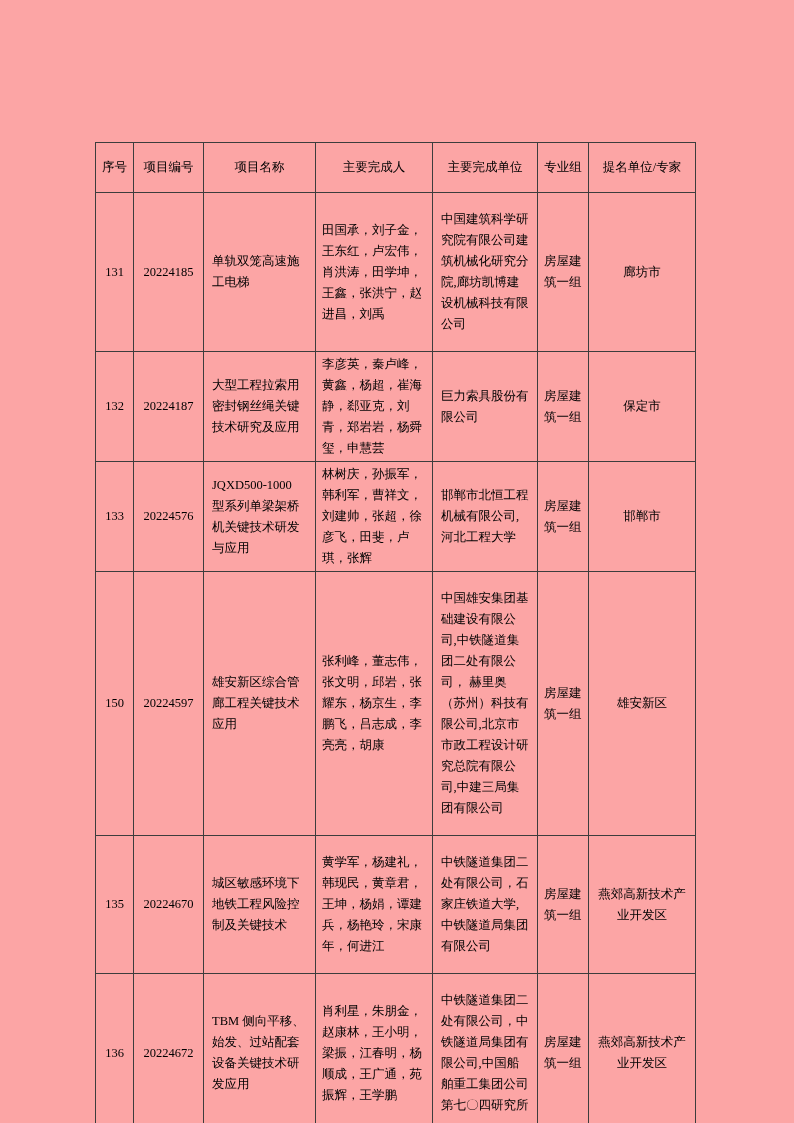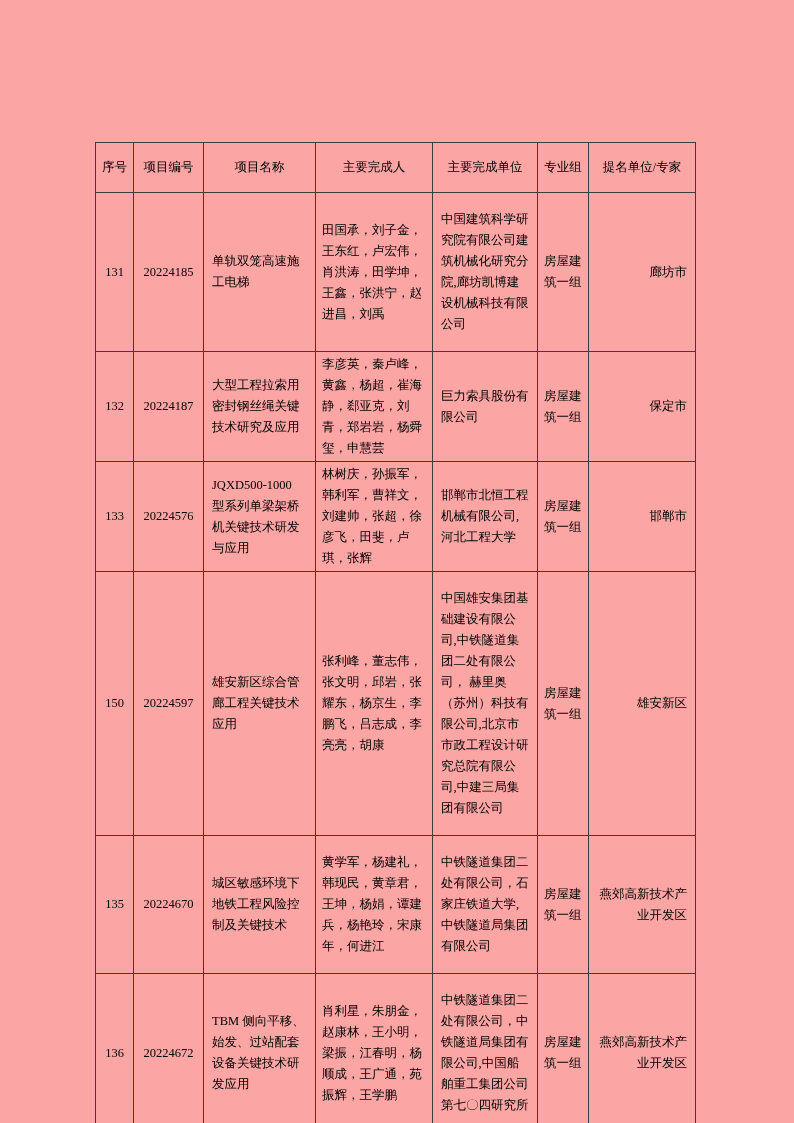--- a/index.html
+++ b/index.html
@@ -47,21 +47,21 @@
   .rh-2 { height: 104px; }
   .rh-3 { height: 231px; }
   .rh-4 { height: 106px; }
   .rh-5 { height: 144px; }
   
   .c-center { text-align: center; padding: 16px 1px; }
   .c-name   { text-align: left; padding: 0 8px; }
   .c-ppl    { text-align: left; padding: 2px 6px; }
   .c-unit   { text-align: left; padding: 16px 8px; }
   .c-grp    { text-align: left; padding: 7px 6px; }
-  .c-nom    { text-align: right; padding: 2px 8px; border-radius: 18px; }
+  .c-nom    { text-align: center; padding: 2px 8px; border-radius: 18px; }
 </style>
 </head>
 <body>
 
 <div class="page">
   <table class="projects">
     <colgroup>
       <col class="w-seq">
         <col class="w-pid">
         <col class="w-name">

